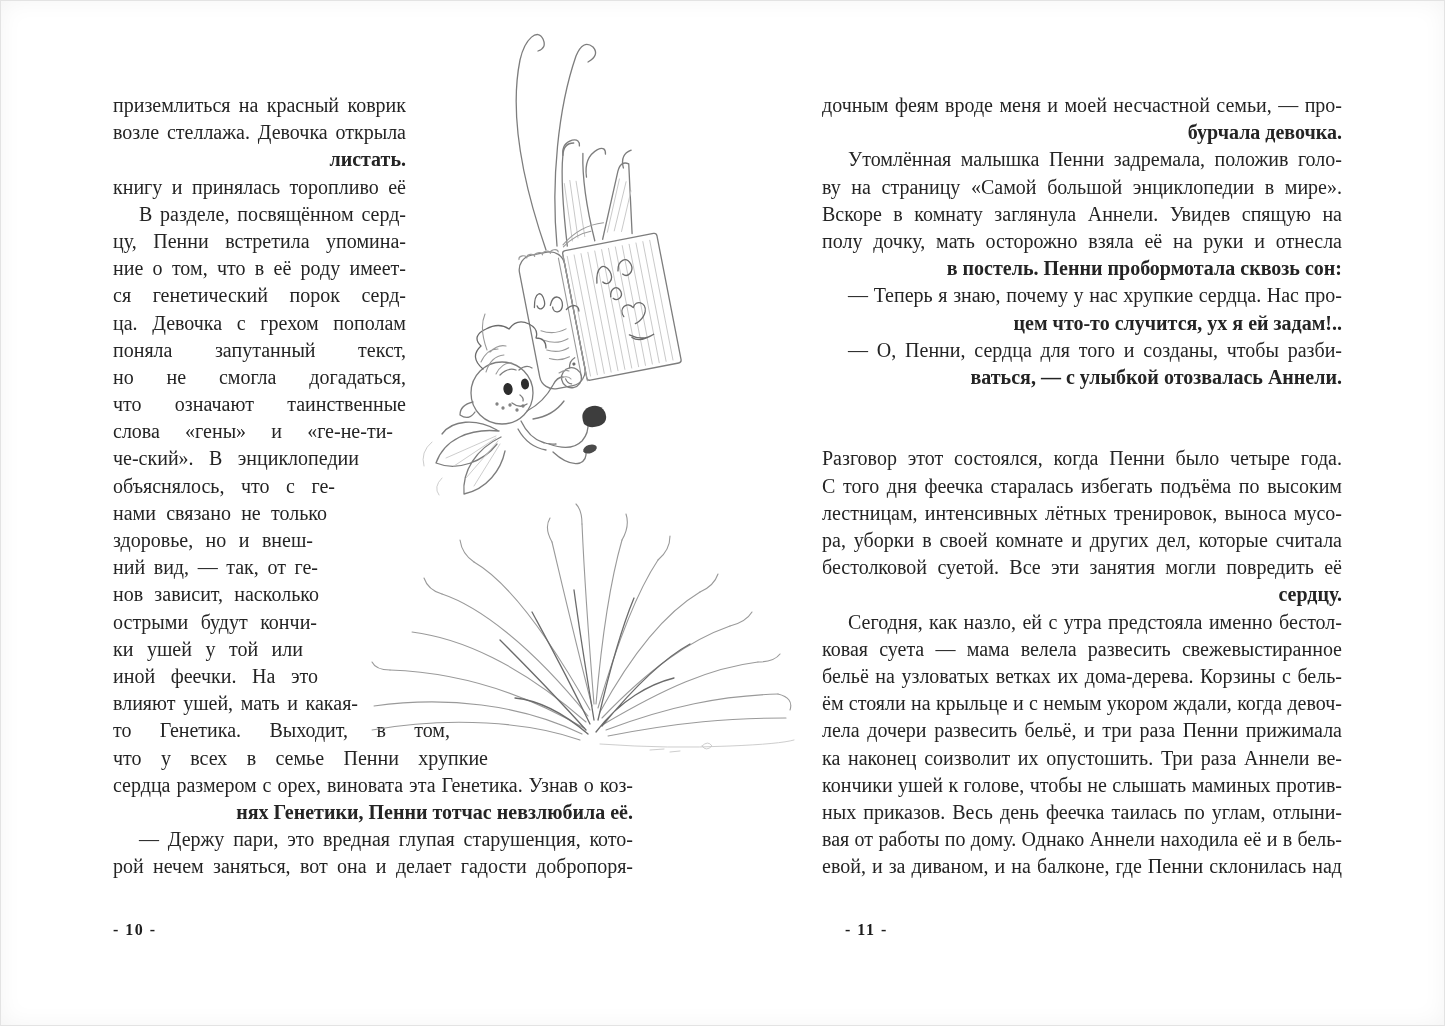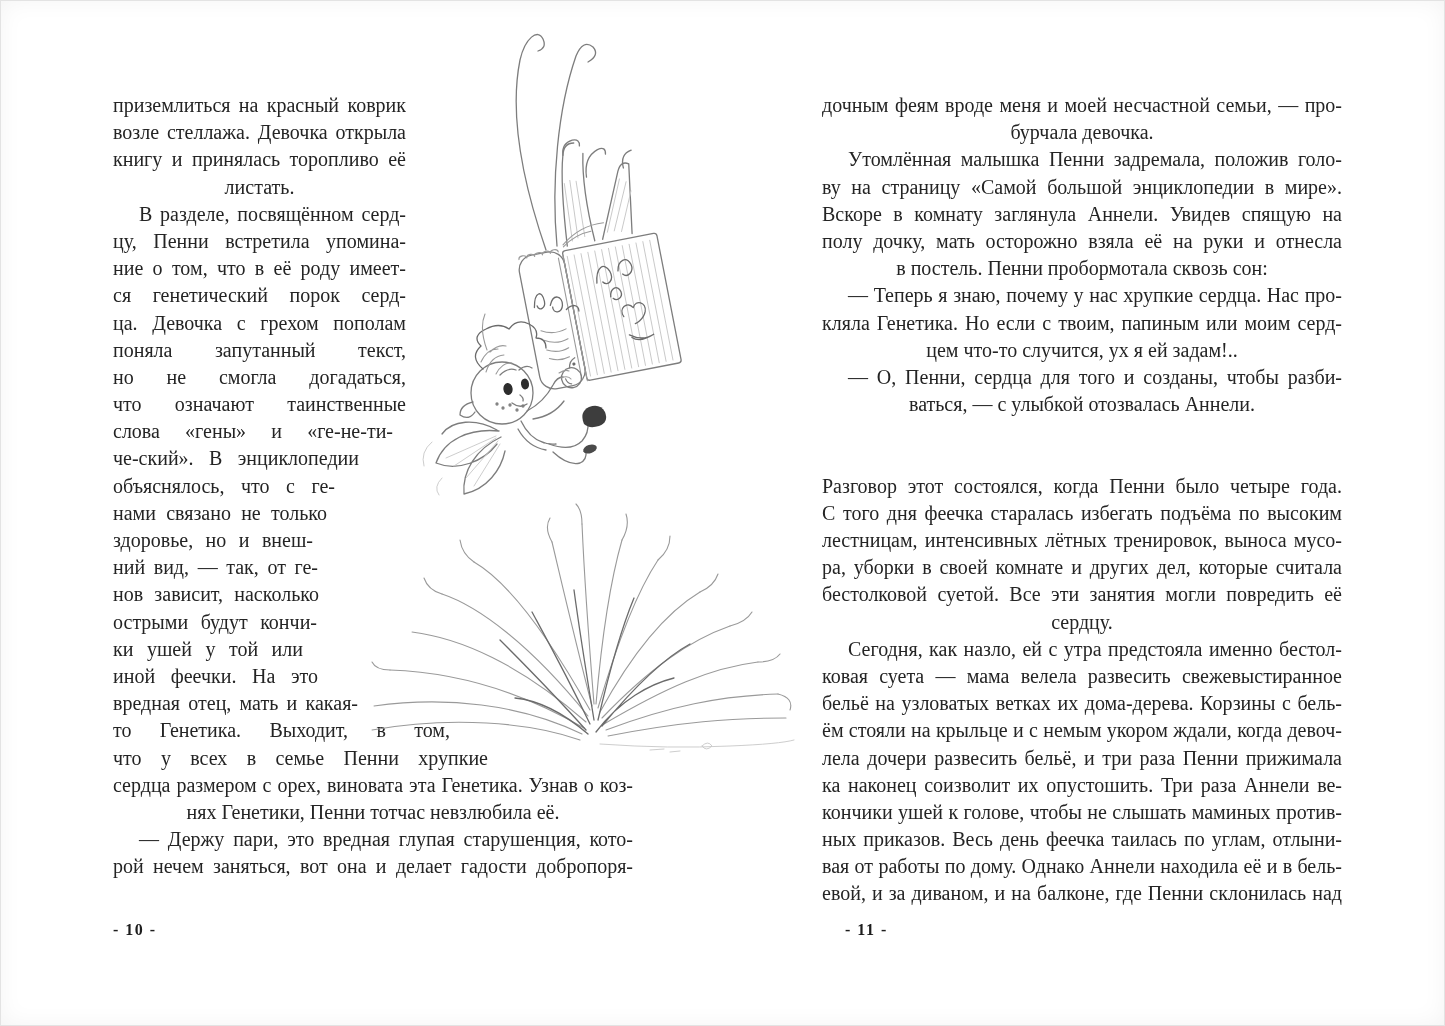--- a/index.html
+++ b/index.html
@@ -9,21 +9,21 @@
     font-family:"Liberation Serif","DejaVu Serif",serif;
   }
   .page-col{position:absolute;top:92px;width:520px;}
   #colL{left:113px;}
   #colR{left:810px;margin-left:12px;}
   .ln{
     height:27.2px;font-family:"Liberation Serif","DejaVu Serif",serif;
     font-size:20px;line-height:27.2px;color:#242424;
   }
   .j{text-align:justify;text-align-last:justify;}
-  .e{text-align:center;}
+  .e{text-align:right;font-weight:bold;}
   .ind{text-indent:26px;}
   .gap{height:54.4px;}
   .pagenum{
     position:absolute;top:921px;width:520px;text-align:left;
     font-family:"Liberation Serif","DejaVu Serif",serif;
     font-weight:700;font-size:16px;color:#1d1d1d;letter-spacing:1.5px;
   }
   #pnL{left:113px;} #pnR{left:845px;}
   .illus{position:absolute;left:350px;top:0;width:450px;height:760px;}
   .illus path,.illus rect,.illus circle{fill:none;stroke:#7d7d7d;stroke-width:1.3;stroke-linecap:round;stroke-linejoin:round;}
@@ -35,59 +35,58 @@
   .illus .eyefill{fill:#2d2d2d;stroke:none;}
 </style>
 </head>
 <body>
 
 <div class="spread">
 
   <div class="page-col" id="colL">
     <div class="ln j" style="width:293px">приземлиться на красный коврик</div>
     <div class="ln j" style="width:293px">возле стеллажа. Девочка открыла</div>
+    <div class="ln e" style="width:293px">листать.</div>
     <div class="ln j" style="width:293px">книгу и принялась торопливо её</div>
-    <div class="ln e" style="width:293px">листать.</div>
     <div class="ln j ind" style="width:293px">В разделе, посвящённом серд-</div>
     <div class="ln j" style="width:293px">цу, Пенни встретила упомина-</div>
     <div class="ln j" style="width:293px">ние о том, что в её роду имеет-</div>
     <div class="ln j" style="width:293px">ся генетический порок серд-</div>
     <div class="ln j" style="width:293px">ца. Девочка с грехом пополам</div>
     <div class="ln j" style="width:293px">поняла запутанный текст,</div>
     <div class="ln j" style="width:293px">но не смогла догадаться,</div>
     <div class="ln j" style="width:293px">что означают таинственные</div>
     <div class="ln j" style="width:280px">слова «гены» и «ге-не-ти-</div>
     <div class="ln j" style="width:246px">че-ский». В энциклопедии</div>
     <div class="ln j" style="width:222px">объяснялось, что с ге-</div>
     <div class="ln j" style="width:214px">нами связано не только</div>
     <div class="ln j" style="width:200px">здоровье, но и внеш-</div>
     <div class="ln j" style="width:205px">ний вид, — так, от ге-</div>
     <div class="ln j" style="width:206px">нов зависит, насколько</div>
     <div class="ln j" style="width:204px">острыми будут кончи-</div>
     <div class="ln j" style="width:190px">ки ушей у той или</div>
     <div class="ln j" style="width:205px">иной феечки. На это</div>
-    <div class="ln j" style="width:245px">вредная отец, мать и какая-</div>
+    <div class="ln j" style="width:245px">влияют ушей, мать и какая-</div>
     <div class="ln j" style="width:337px">то Генетика. Выходит, в том,</div>
     <div class="ln j" style="width:375px">что у всех в семье Пенни хрупкие</div>
     <div class="ln j" style="width:520px">сердца размером с орех, виновата эта Генетика. Узнав о коз-</div>
     <div class="ln e" style="width:520px">нях Генетики, Пенни тотчас невзлюбила её.</div>
     <div class="ln j ind" style="width:520px">— Держу пари, это вредная глупая старушенция, кото-</div>
     <div class="ln j" style="width:520px">рой нечем заняться, вот она и делает гадости добропоря-</div>
   </div>
 
   <div class="page-col" id="colR">
     <div class="ln j">дочным феям вроде меня и моей несчастной семьи, — про-</div>
     <div class="ln e">бурчала девочка.</div>
     <div class="ln j ind">Утомлённая малышка Пенни задремала, положив голо-</div>
     <div class="ln j">ву на страницу «Самой большой энциклопедии в мире».</div>
     <div class="ln j">Вскоре в комнату заглянула Аннели. Увидев спящую на</div>
     <div class="ln j">полу дочку, мать осторожно взяла её на руки и отнесла</div>
     <div class="ln e">в постель. Пенни пробормотала сквозь сон:</div>
     <div class="ln j ind">— Теперь я знаю, почему у нас хрупкие сердца. Нас про-</div>
-    <div class="ln j">кляла Генетика. Но если с твоим, папиным или моим серд-</div>
     <div class="ln e">цем что-то случится, ух я ей задам!..</div>
     <div class="ln j ind">— О, Пенни, сердца для того и созданы, чтобы разби-</div>
     <div class="ln e">ваться, — с улыбкой отозвалась Аннели.</div>
     <div class="gap"></div>
     <div class="ln j">Разговор этот состоялся, когда Пенни было четыре года.</div>
     <div class="ln j">С того дня феечка старалась избегать подъёма по высоким</div>
     <div class="ln j">лестницам, интенсивных лётных тренировок, выноса мусо-</div>
     <div class="ln j">ра, уборки в своей комнате и других дел, которые считала</div>
     <div class="ln j">бестолковой суетой. Все эти занятия могли повредить её</div>
     <div class="ln e">сердцу.</div>

